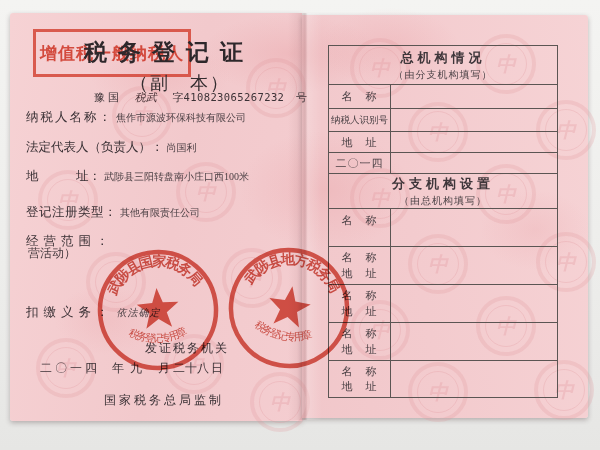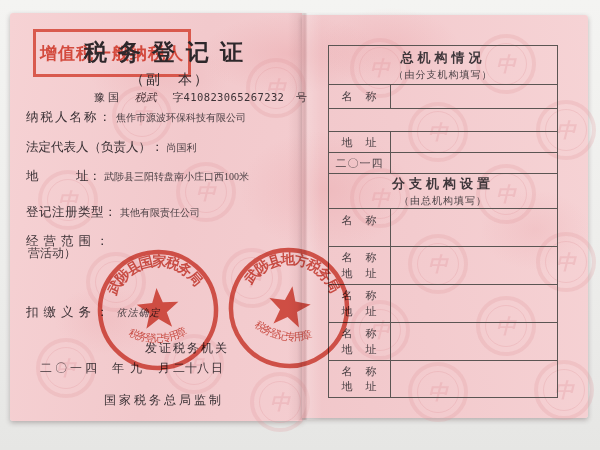--- a/index.html
+++ b/index.html
@@ -19,21 +19,21 @@
       border-radius:50%;z-index:1;opacity:.55;}
   .wm::before{content:"";position:absolute;inset:5px;border:1.5px solid rgba(225,150,156,.5);border-radius:50%;}
   .wm::after{content:"中";position:absolute;left:0;right:0;top:50%;transform:translateY(-50%);
       text-align:center;font-size:20px;font-weight:bold;color:rgba(225,150,156,.55);}
   
   .vat-box{position:absolute;left:33px;top:29px;width:152px;height:42px;z-index:4;
       border:3px solid rgba(210,60,45,.80);display:flex;align-items:center;justify-content:center;
       font-size:17px;font-weight:bold;letter-spacing:1px;color:rgba(206,55,40,.88);}
   .doc-title{position:absolute;left:84px;top:37px;z-index:5;font-size:23px;font-weight:bold;
       letter-spacing:11px;color:#2e282b;white-space:nowrap;}
-  .doc-subtitle{position:absolute;left:130px;top:71px;z-index:4;font-size:14px;letter-spacing:2px;color:#332c2f;}
+  .doc-subtitle{position:absolute;left:130px;top:71px;z-index:4;font-size:18px;letter-spacing:2px;color:#332c2f;}
   .certno{position:absolute;left:94px;top:90px;z-index:4;font-size:11px;color:#3c3236;white-space:nowrap;}
   .cn-region{letter-spacing:3px;}
   .cn-mid{margin-left:10px;font-style:italic;color:#473135;}
   .cn-word{margin-left:13px;}
   .cn-num{font-family:"DejaVu Sans Mono","Liberation Mono",monospace;font-size:10.5px;letter-spacing:.4px;}
   .cn-suffix{margin-left:9px;}
   .frow{position:absolute;left:26px;z-index:4;white-space:nowrap;}
   .lab{font-size:12.5px;color:#3a3135;letter-spacing:2px;}
   .lab.ls0{letter-spacing:0;}
   .lab.ls05{letter-spacing:.5px;}
@@ -178,20 +178,21 @@
   <div class="tbl">
     <div class="trow th" style="height:39px;">
       <div class="t1">总机构情况</div>
       <div class="t2">（由分支机构填写）</div>
     </div>
     <div class="trow" style="height:24px;">
       <div class="tcl">名　称</div>
       <div class="tcv"></div>
     </div>
     <div class="trow" style="height:23px;">
+      <div class="tcl small">纳税人识别号</div>
       <div class="tcv"></div>
     </div>
     <div class="trow" style="height:21px;">
       <div class="tcl">地　址</div>
       <div class="tcv"></div>
     </div>
     <div class="trow" style="height:21px;">
       <div class="tcl">二〇一四</div>
       <div class="tcv"></div>
     </div>

